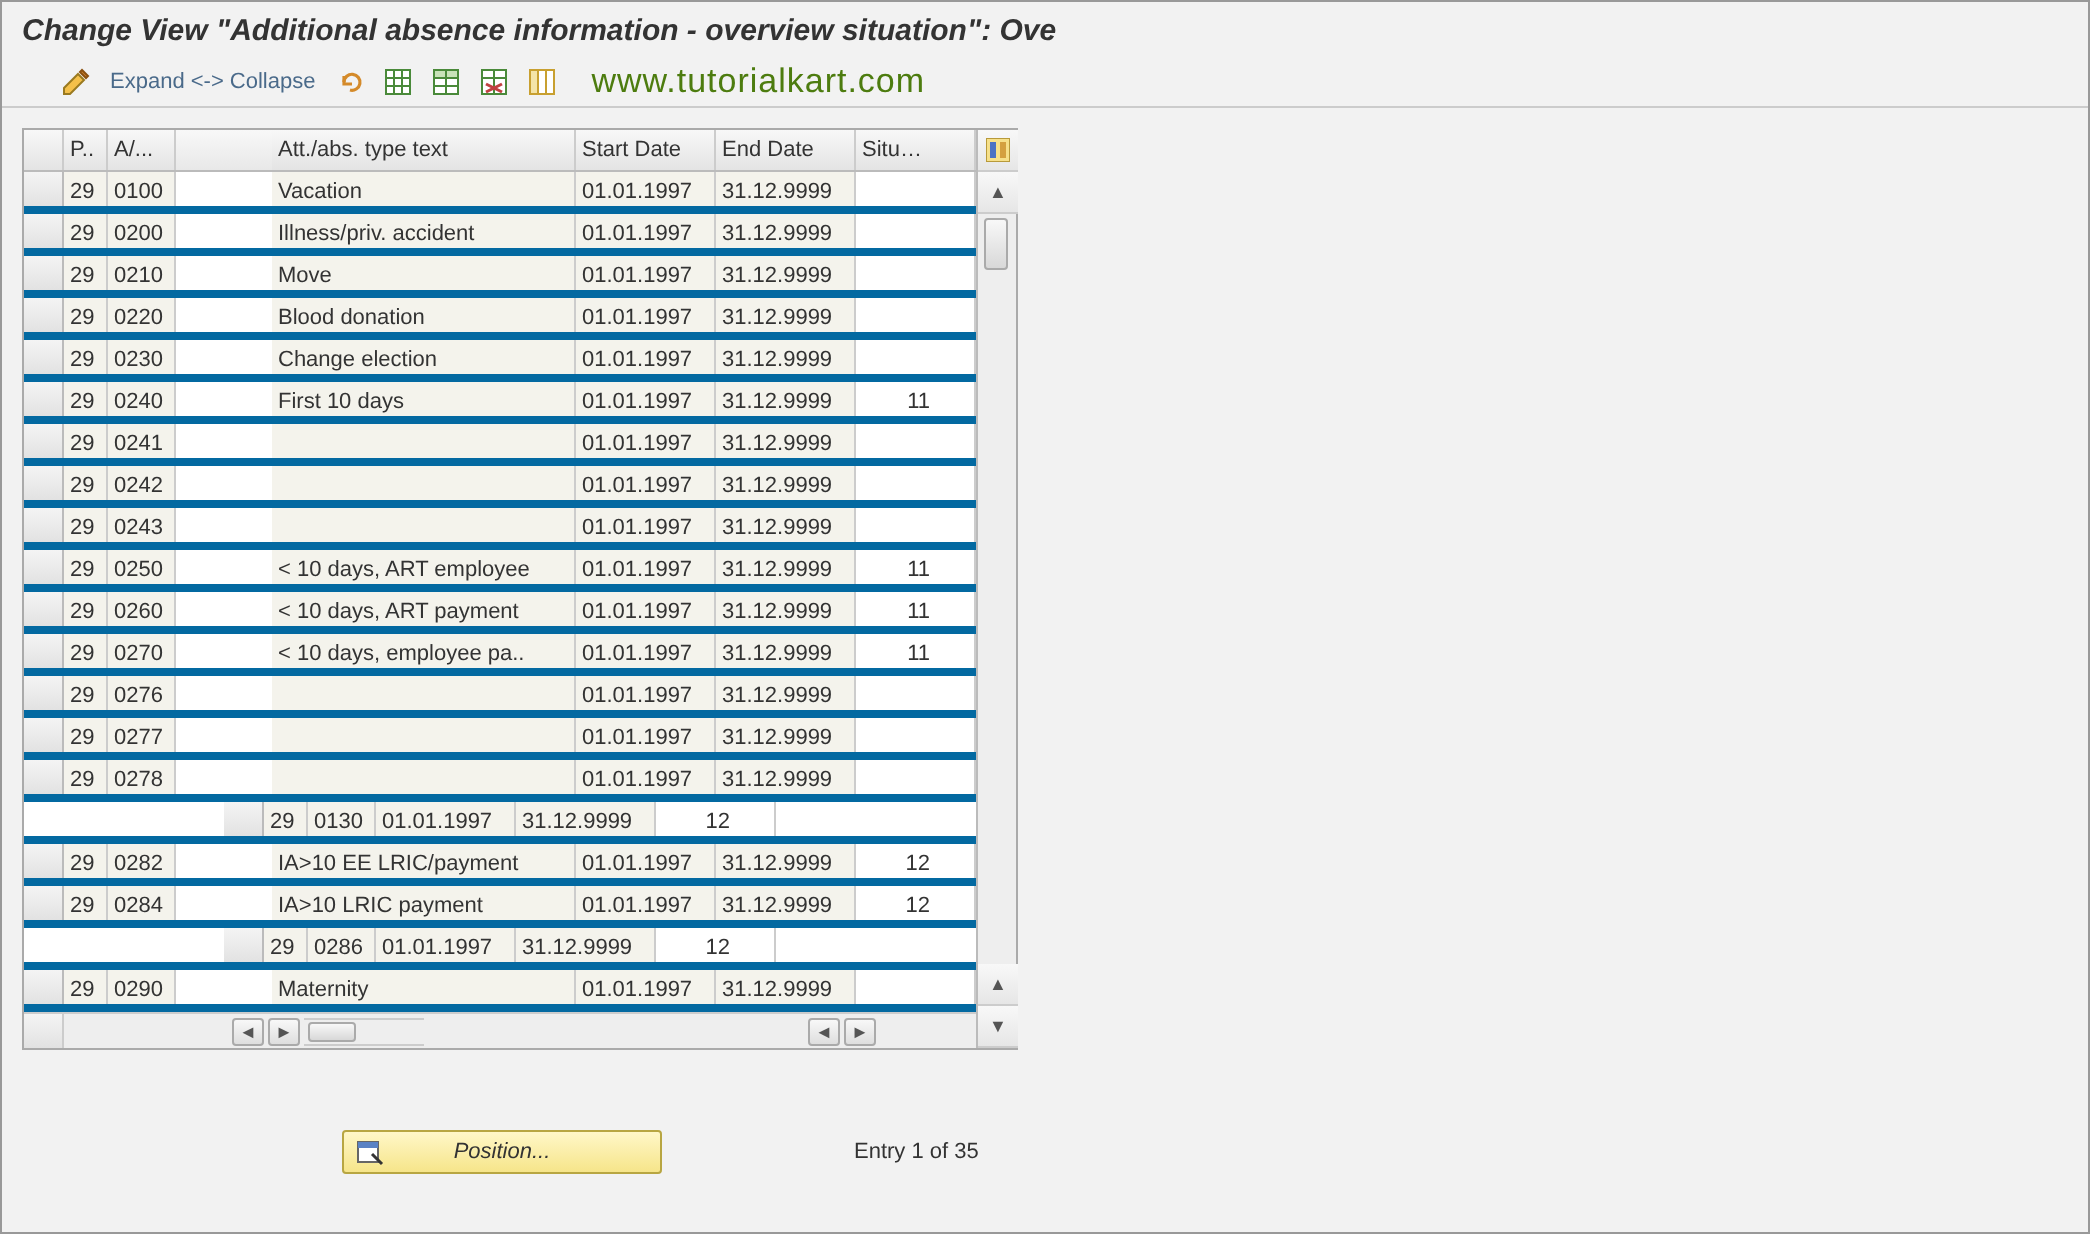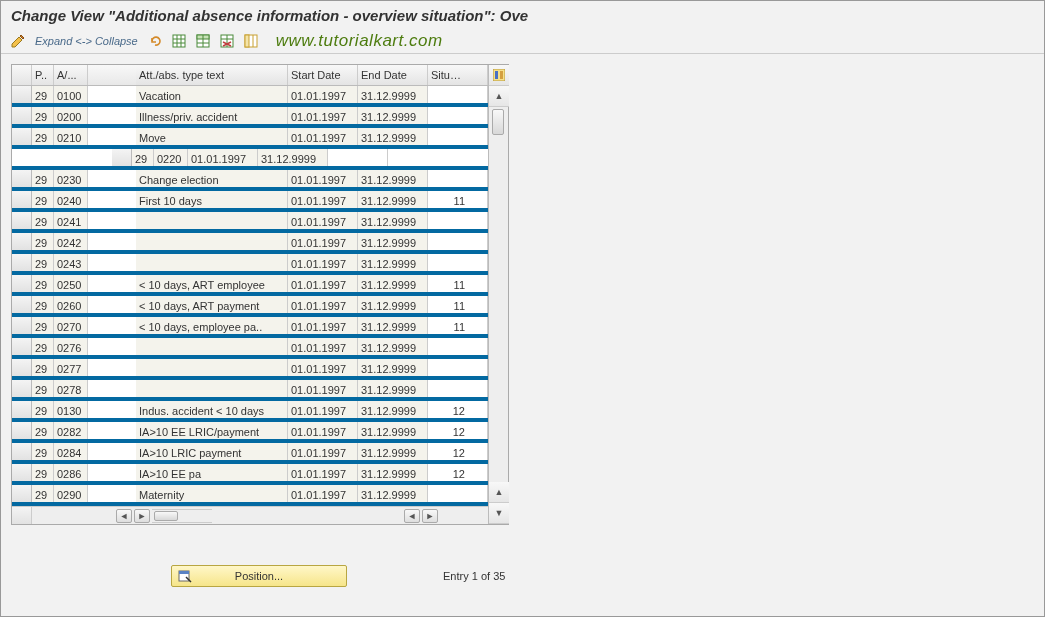--- a/index.html
+++ b/index.html
@@ -18,26 +18,25 @@
     padding: 6px 10px 4px 10px;
     font-weight: bold;
     font-style: italic;
     font-size: 15px;
     color: #333;
     background: #f2f2f2;
   }
   .toolbar {
     display: flex;
     align-items: center;
-    padding: 4px 8px;
+    padding: 4px 28px;
     border-bottom: 1px solid #ccc;
     gap: 6px;
     background: #f2f2f2;
     height: 26px;
-    font-style: italic;
   }
   .toolbar .icon-btn {
     width: 18px;
     height: 18px;
     display: flex;
     align-items: center;
     justify-content: center;
     cursor: pointer;
   }
   .toolbar .text-btn {
@@ -174,30 +173,31 @@
     border-radius:2px;
   }
   .footer {
     display:flex;
     align-items:center;
     gap: 60px;
     margin-top: 40px;
     margin-left: 160px;
   }
   .position-btn {
-    width: 176px;
+    width: 160px;
     height: 22px;
     background: linear-gradient(#fff7c8,#f6e58a);
     border: 1px solid #b8a642;
     border-radius: 2px;
     display:flex;
     align-items:center;
     justify-content:center;
     cursor:pointer;
     position: relative;
+    font-style: italic;
   }
   .position-btn .btn-icon {
     position:absolute;
     left:6px;
     display:flex;
   }
   .entry-text { color: #333; padding-left: 36px; }
   svg { display:block; }
 </style>
 </head>
@@ -292,20 +292,21 @@
             <div class="cell readonly col-a">0210</div>
             <div class="cell readonly col-text">Move</div>
             <div class="cell readonly col-sd">01.01.1997</div>
             <div class="cell readonly col-ed">31.12.9999</div>
             <div class="cell editable col-sit"></div>
           </div>
           <div class="table-row">
             <div class="cell rowsel col-sel"></div>
             <div class="cell readonly col-p">29</div>
             <div class="cell readonly col-a">0220</div>
+            <div class="cell readonly col-text">Blood donation</div>
             <div class="cell readonly col-sd">01.01.1997</div>
             <div class="cell readonly col-ed">31.12.9999</div>
             <div class="cell editable col-sit"></div>
           </div>
           <div class="table-row">
             <div class="cell rowsel col-sel"></div>
             <div class="cell readonly col-p">29</div>
             <div class="cell readonly col-a">0230</div>
             <div class="cell readonly col-text">Change election</div>
             <div class="cell readonly col-sd">01.01.1997</div>
@@ -399,21 +400,20 @@
             <div class="cell readonly col-a">0278</div>
             <div class="cell readonly col-text"></div>
             <div class="cell readonly col-sd">01.01.1997</div>
             <div class="cell readonly col-ed">31.12.9999</div>
             <div class="cell editable col-sit"></div>
           </div>
           <div class="table-row">
             <div class="cell rowsel col-sel"></div>
             <div class="cell readonly col-p">29</div>
             <div class="cell readonly col-a">0130</div>
-            <div class="cell readonly col-text">Indus. accident &lt; 10 days</div>
             <div class="cell readonly col-sd">01.01.1997</div>
             <div class="cell readonly col-ed">31.12.9999</div>
             <div class="cell editable col-sit">12</div>
           </div>
           <div class="table-row">
             <div class="cell rowsel col-sel"></div>
             <div class="cell readonly col-p">29</div>
             <div class="cell readonly col-a">0282</div>
             <div class="cell readonly col-text">IA&gt;10 EE LRIC/payment</div>
             <div class="cell readonly col-sd">01.01.1997</div>
@@ -426,21 +426,20 @@
             <div class="cell readonly col-a">0284</div>
             <div class="cell readonly col-text">IA&gt;10 LRIC payment</div>
             <div class="cell readonly col-sd">01.01.1997</div>
             <div class="cell readonly col-ed">31.12.9999</div>
             <div class="cell editable col-sit">12</div>
           </div>
           <div class="table-row">
             <div class="cell rowsel col-sel"></div>
             <div class="cell readonly col-p">29</div>
             <div class="cell readonly col-a">0286</div>
-            <div class="cell readonly col-text">IA&gt;10 EE pa</div>
             <div class="cell readonly col-sd">01.01.1997</div>
             <div class="cell readonly col-ed">31.12.9999</div>
             <div class="cell editable col-sit">12</div>
           </div>
           <div class="table-row">
             <div class="cell rowsel col-sel"></div>
             <div class="cell readonly col-p">29</div>
             <div class="cell readonly col-a">0290</div>
             <div class="cell readonly col-text">Maternity</div>
             <div class="cell readonly col-sd">01.01.1997</div>

